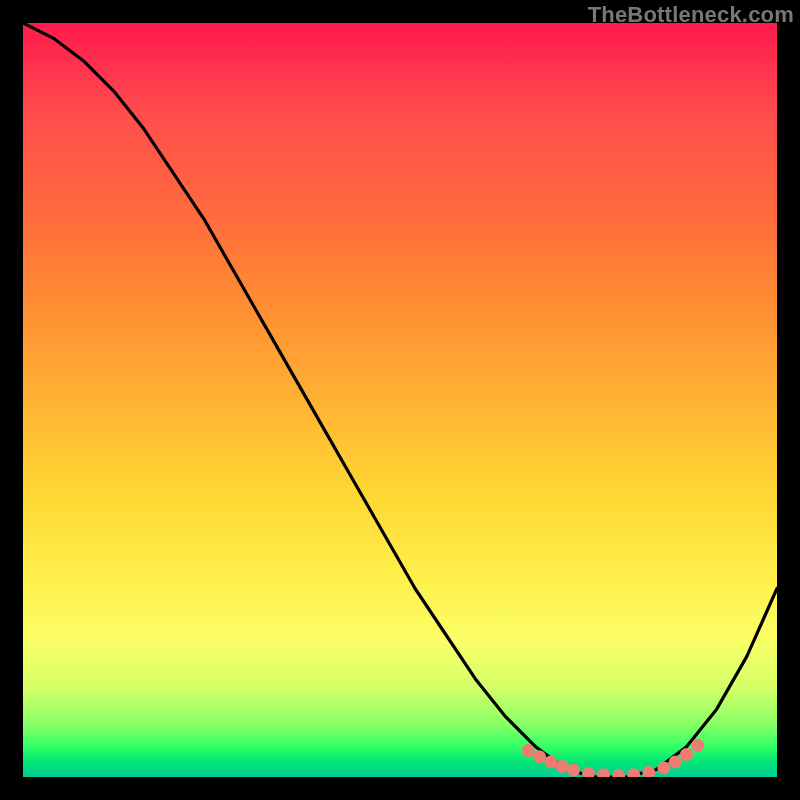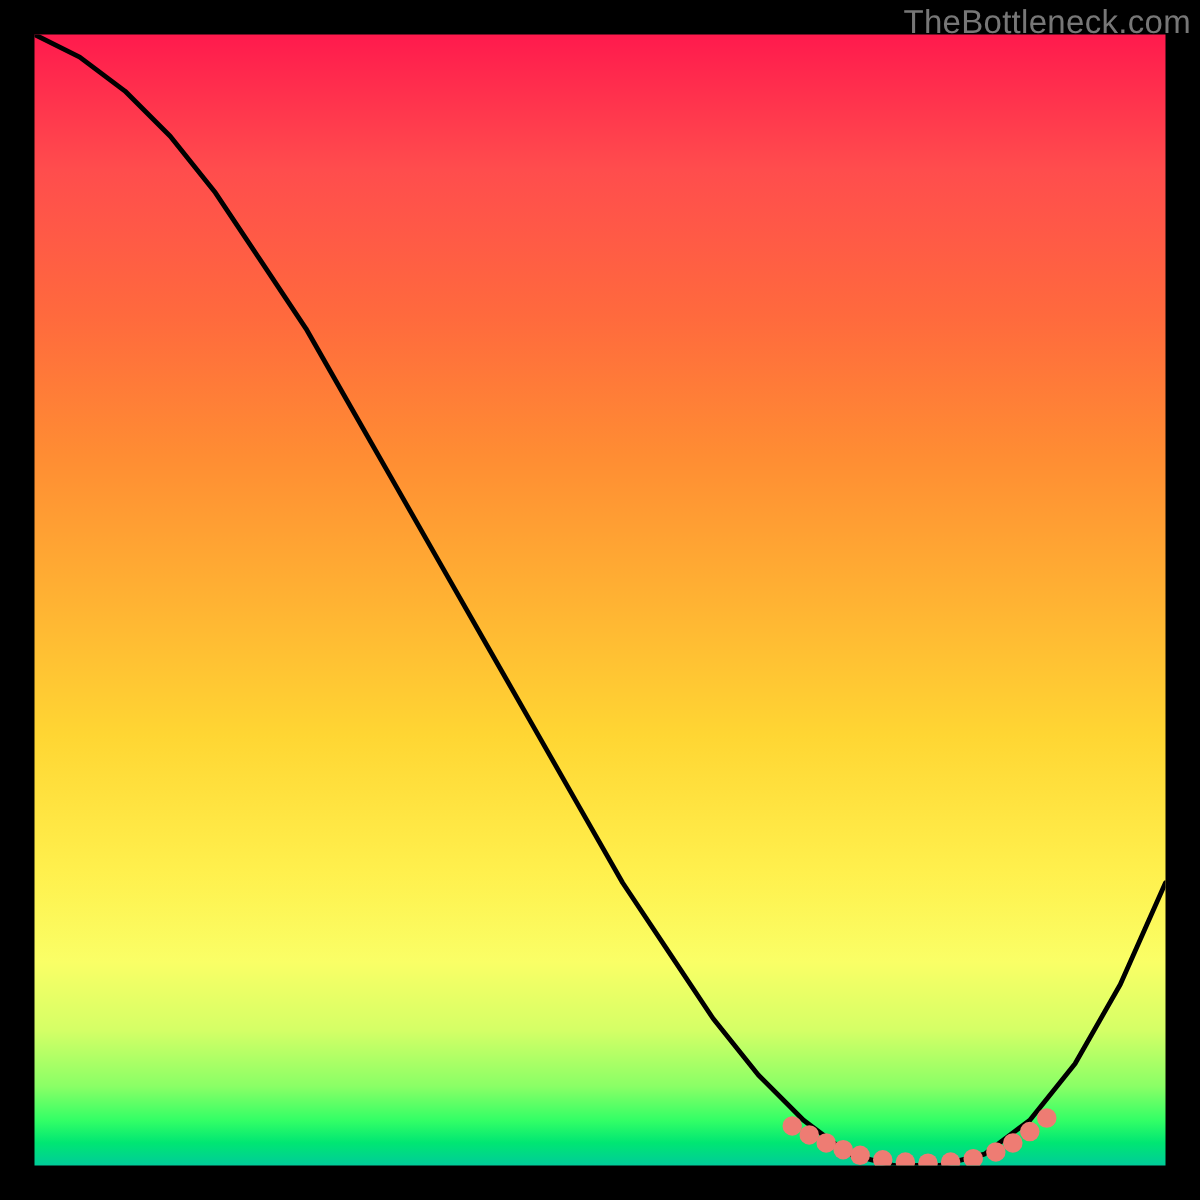--- a/index.html
+++ b/index.html
@@ -41,21 +41,21 @@
       #00e673 98%,
       #00cc99 100%
     );
   }
   .watermark {
     position: absolute;
     top: 2px;
     right: 6px;
     color: #777;
     font-size: 22px;
-    font-weight: 400;
+    font-weight: 700;
     letter-spacing: 0.2px;
     font-family: Arial, Helvetica, sans-serif;
     margin-left: 29px;
   }
   svg.curve {
     position: absolute;
     left: 0;
     top: 0;
     width: 754px;
     height: 754px;

